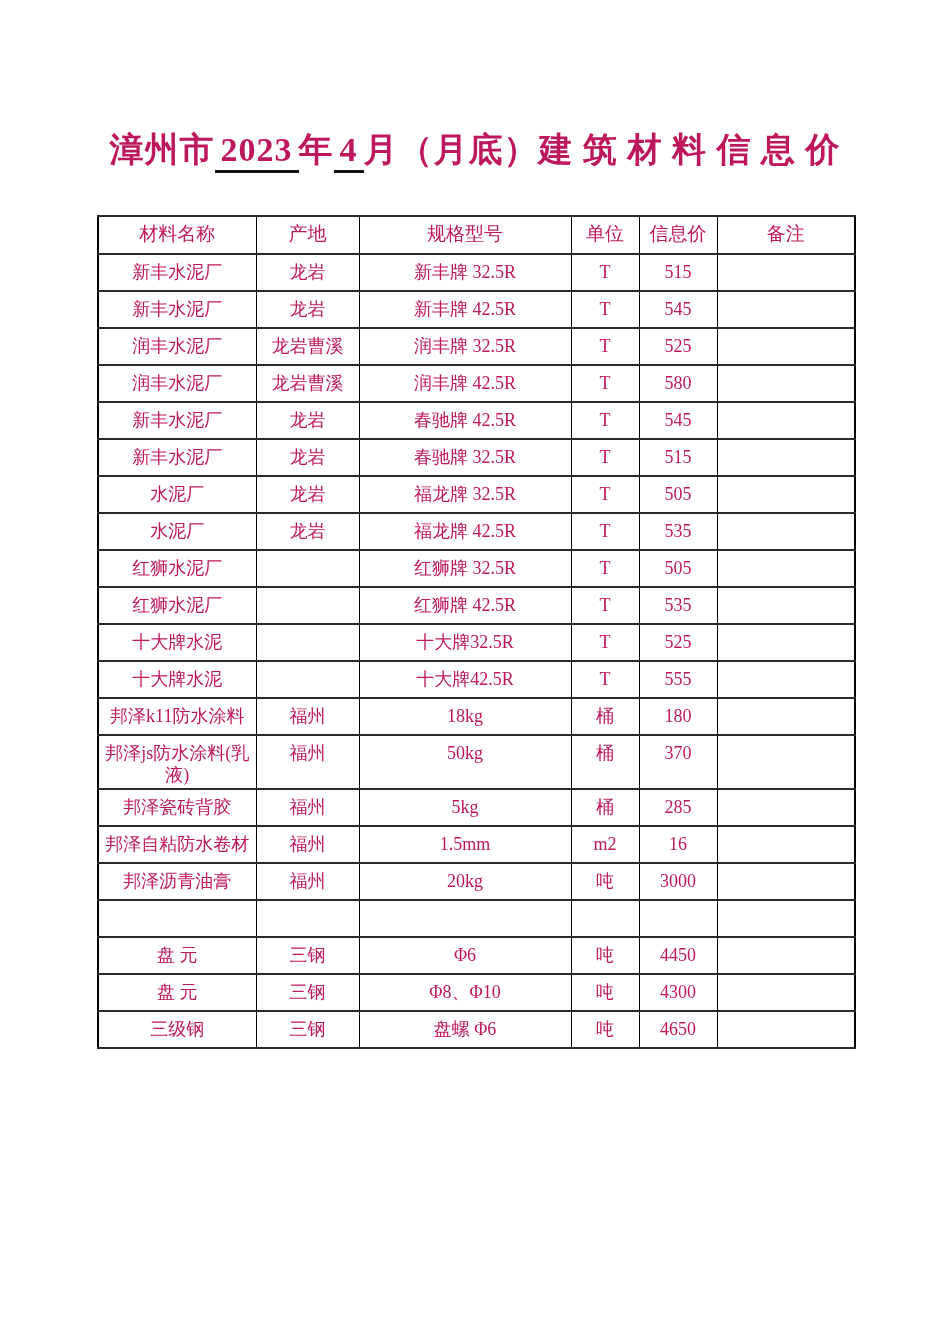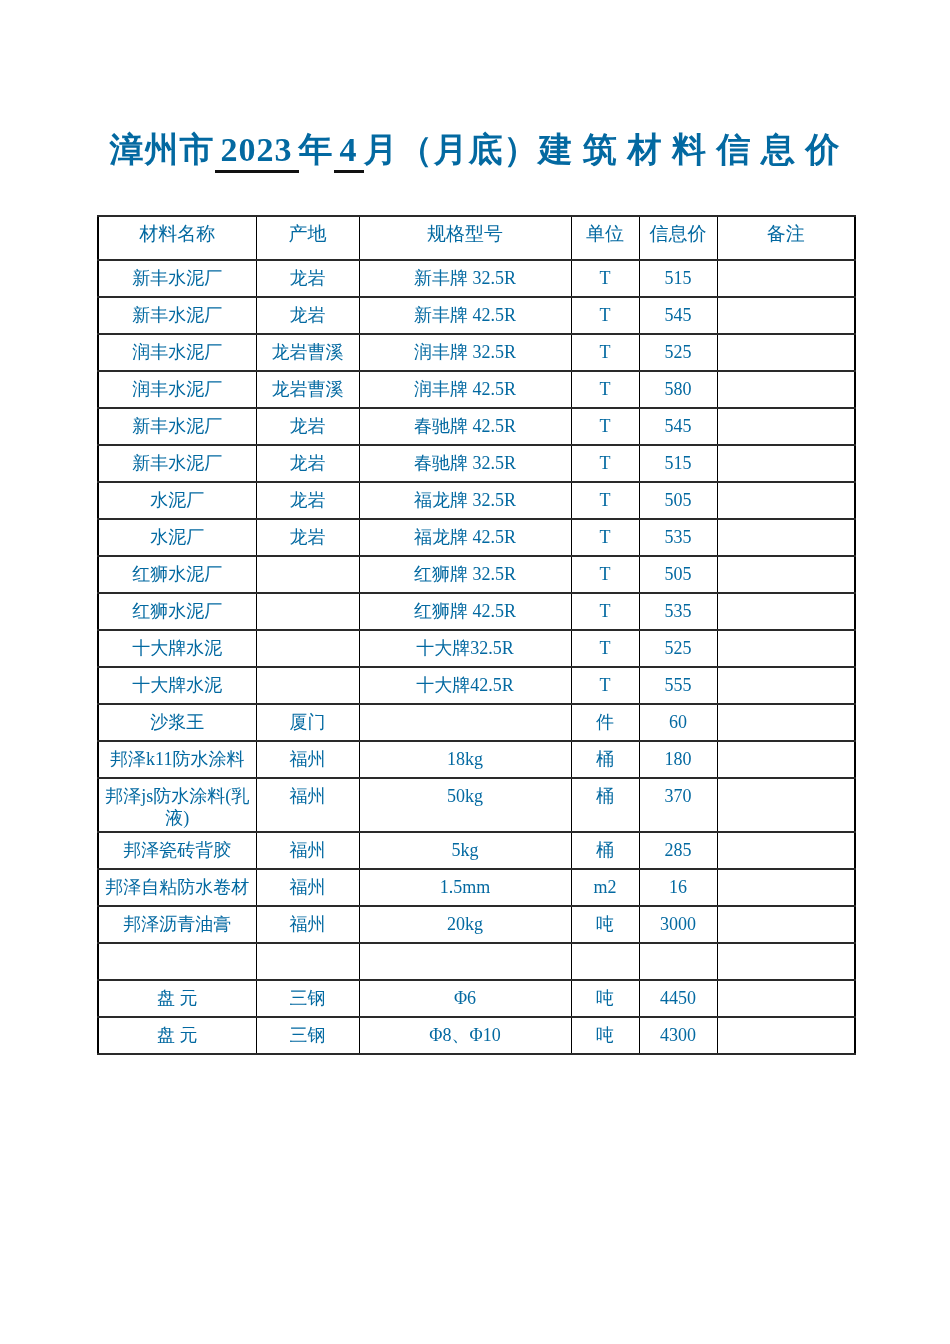--- a/index.html
+++ b/index.html
@@ -2,21 +2,21 @@
 <html><head>
 <meta charset="utf-8">
 <style>
   html, body { margin: 0; padding: 0; background: #ffffff; }
   .page {
     position: relative;
     width: 950px;
     height: 1344px;
     background: #ffffff;
     overflow: hidden;
-    color: #0369a1;
+    color: #be185d;
     font-family: "Liberation Serif", sans-serif;
   }
   .doc-title {
     position: absolute;
     top: 127px;
     left: 0;
     width: 100%;
     text-align: center;
     font-size: 34px;
     font-weight: 700;
@@ -47,21 +47,21 @@
     border-bottom: 2px solid #2a2a2a;
     padding: 6px 2px 2px 2px;
     text-align: center;
     vertical-align: top;
     font-size: 18px;
     line-height: 22px;
     font-weight: 400;
     overflow: hidden;
     word-break: break-word;
   }
-  .price-table thead tr { height: 44px; margin-top: 36px; }
+  .price-table thead tr { height: 38px; margin-top: 36px; }
   .price-table tbody tr { height: 37px; }
   .price-table th { font-size: 19px; }
 </style>
 </head>
 <body>
 
 <div class="page">
 
   <div class="doc-title"><span>漳州市</span><span class="num">2023</span><span>年</span><span class="num">4</span><span>月</span><span>（月底）建 筑 材 料 信 息 价</span></div>
 
@@ -175,28 +175,20 @@
     </tr>
         <tr>
       <td>十大牌水泥</td>
       <td></td>
       <td>十大牌42.5R</td>
       <td>T</td>
       <td>555</td>
       <td></td>
     </tr>
         <tr>
-      <td>沙浆王</td>
-      <td>厦门</td>
-      <td></td>
-      <td>件</td>
-      <td>60</td>
-      <td></td>
-    </tr>
-        <tr>
       <td>邦泽k11防水涂料</td>
       <td>福州</td>
       <td>18kg</td>
       <td>桶</td>
       <td>180</td>
       <td></td>
     </tr>
         <tr>
       <td>邦泽js防水涂料(乳液)</td>
       <td>福州</td>
@@ -246,16 +238,24 @@
       <td></td>
     </tr>
         <tr>
       <td>盘 元</td>
       <td>三钢</td>
       <td>Φ8、Φ10</td>
       <td>吨</td>
       <td>4300</td>
       <td></td>
     </tr>
+        <tr>
+      <td>三级钢</td>
+      <td>三钢</td>
+      <td>盘螺 Φ6</td>
+      <td>吨</td>
+      <td>4650</td>
+      <td></td>
+    </tr>
       </tbody>
   </table>
 
 </div>
 
 </body></html>

